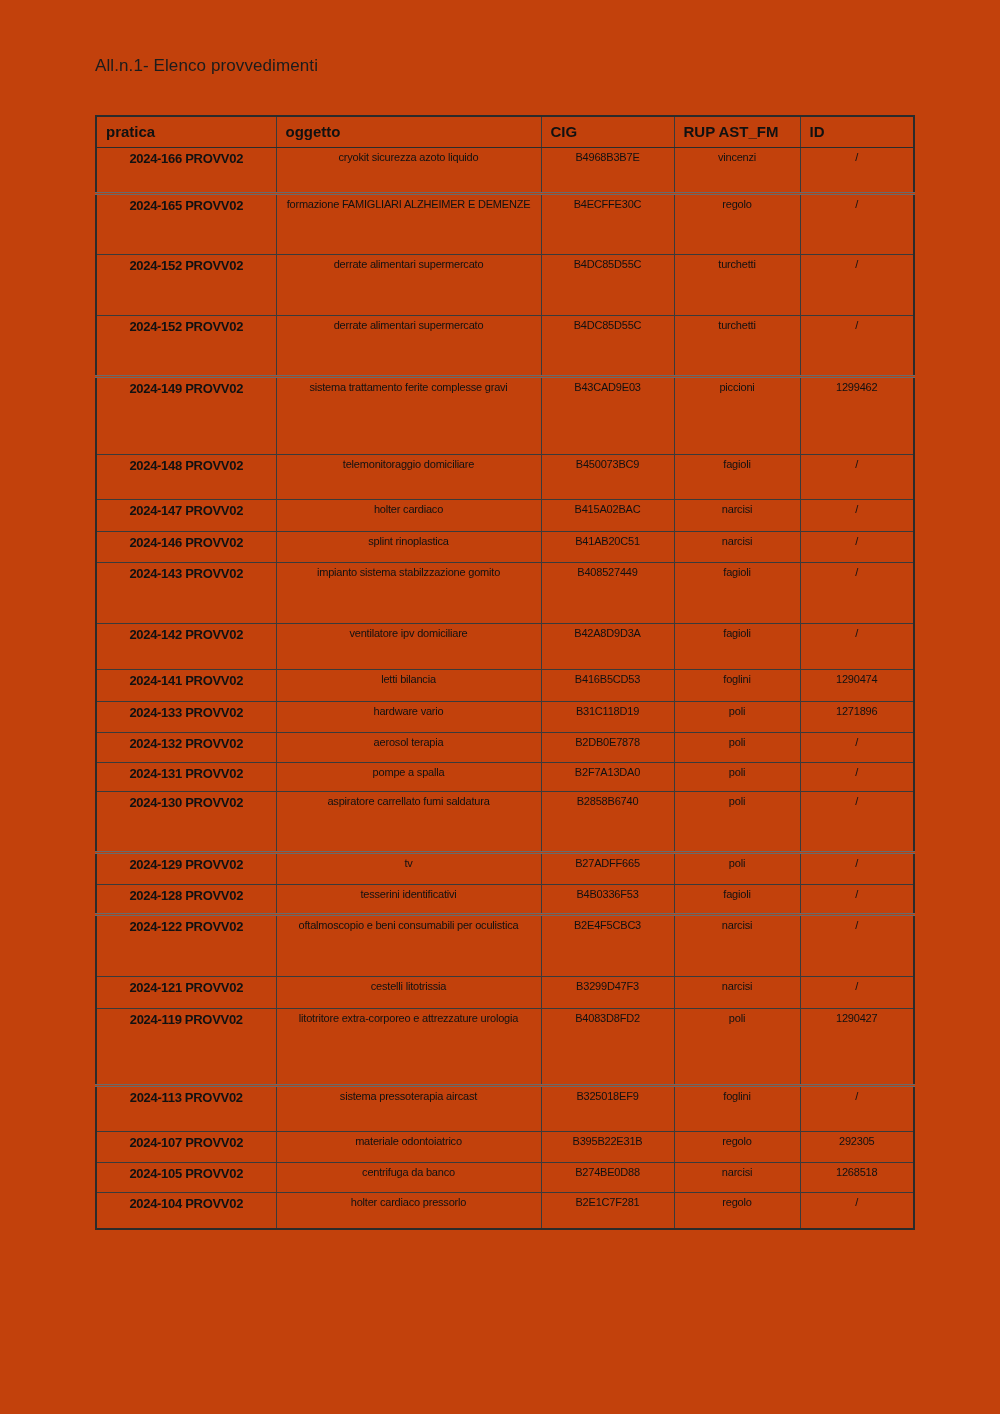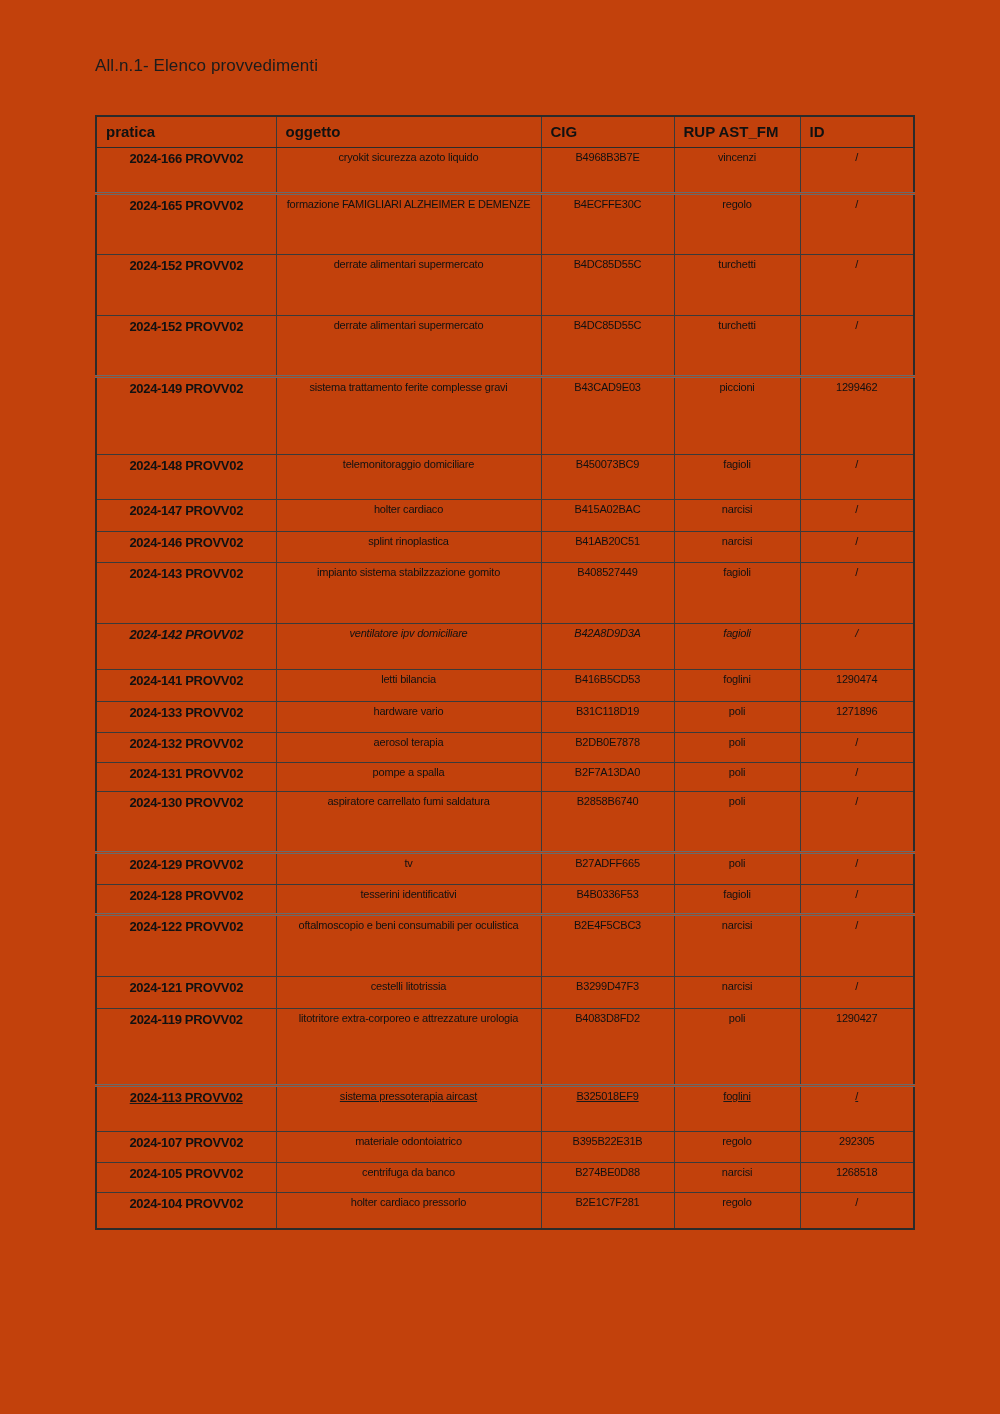--- a/index.html
+++ b/index.html
@@ -150,21 +150,21 @@
           <td>narcisi</td>
           <td>/</td>
         </tr>
         <tr style="height: 61px;">
           <td class="pratica">2024-143 PROVV02</td>
           <td>impianto sistema stabilzzazione gomito</td>
           <td>B408527449</td>
           <td>fagioli</td>
           <td>/</td>
         </tr>
-        <tr style="height: 46px; font-style: italic;">
+        <tr style="height: 46px;">
           <td class="pratica">2024-142 PROVV02</td>
           <td>ventilatore ipv domiciliare</td>
           <td>B42A8D9D3A</td>
           <td>fagioli</td>
           <td>/</td>
         </tr>
         <tr style="height: 32px;">
           <td class="pratica">2024-141 PROVV02</td>
           <td>letti bilancia</td>
           <td>B416B5CD53</td>
@@ -227,21 +227,21 @@
           <td>narcisi</td>
           <td>/</td>
         </tr>
         <tr style="height: 77px;">
           <td class="pratica">2024-119 PROVV02</td>
           <td>litotritore extra-corporeo e attrezzature urologia</td>
           <td>B4083D8FD2</td>
           <td>poli</td>
           <td>1290427</td>
         </tr>
-        <tr class="sep-thick" style="height: 46px; text-decoration: underline;">
+        <tr class="sep-thick" style="height: 46px;">
           <td class="pratica">2024-113 PROVV02</td>
           <td>sistema pressoterapia aircast</td>
           <td>B325018EF9</td>
           <td>foglini</td>
           <td>/</td>
         </tr>
         <tr style="height: 31px;">
           <td class="pratica">2024-107 PROVV02</td>
           <td>materiale odontoiatrico</td>
           <td>B395B22E31B</td>

